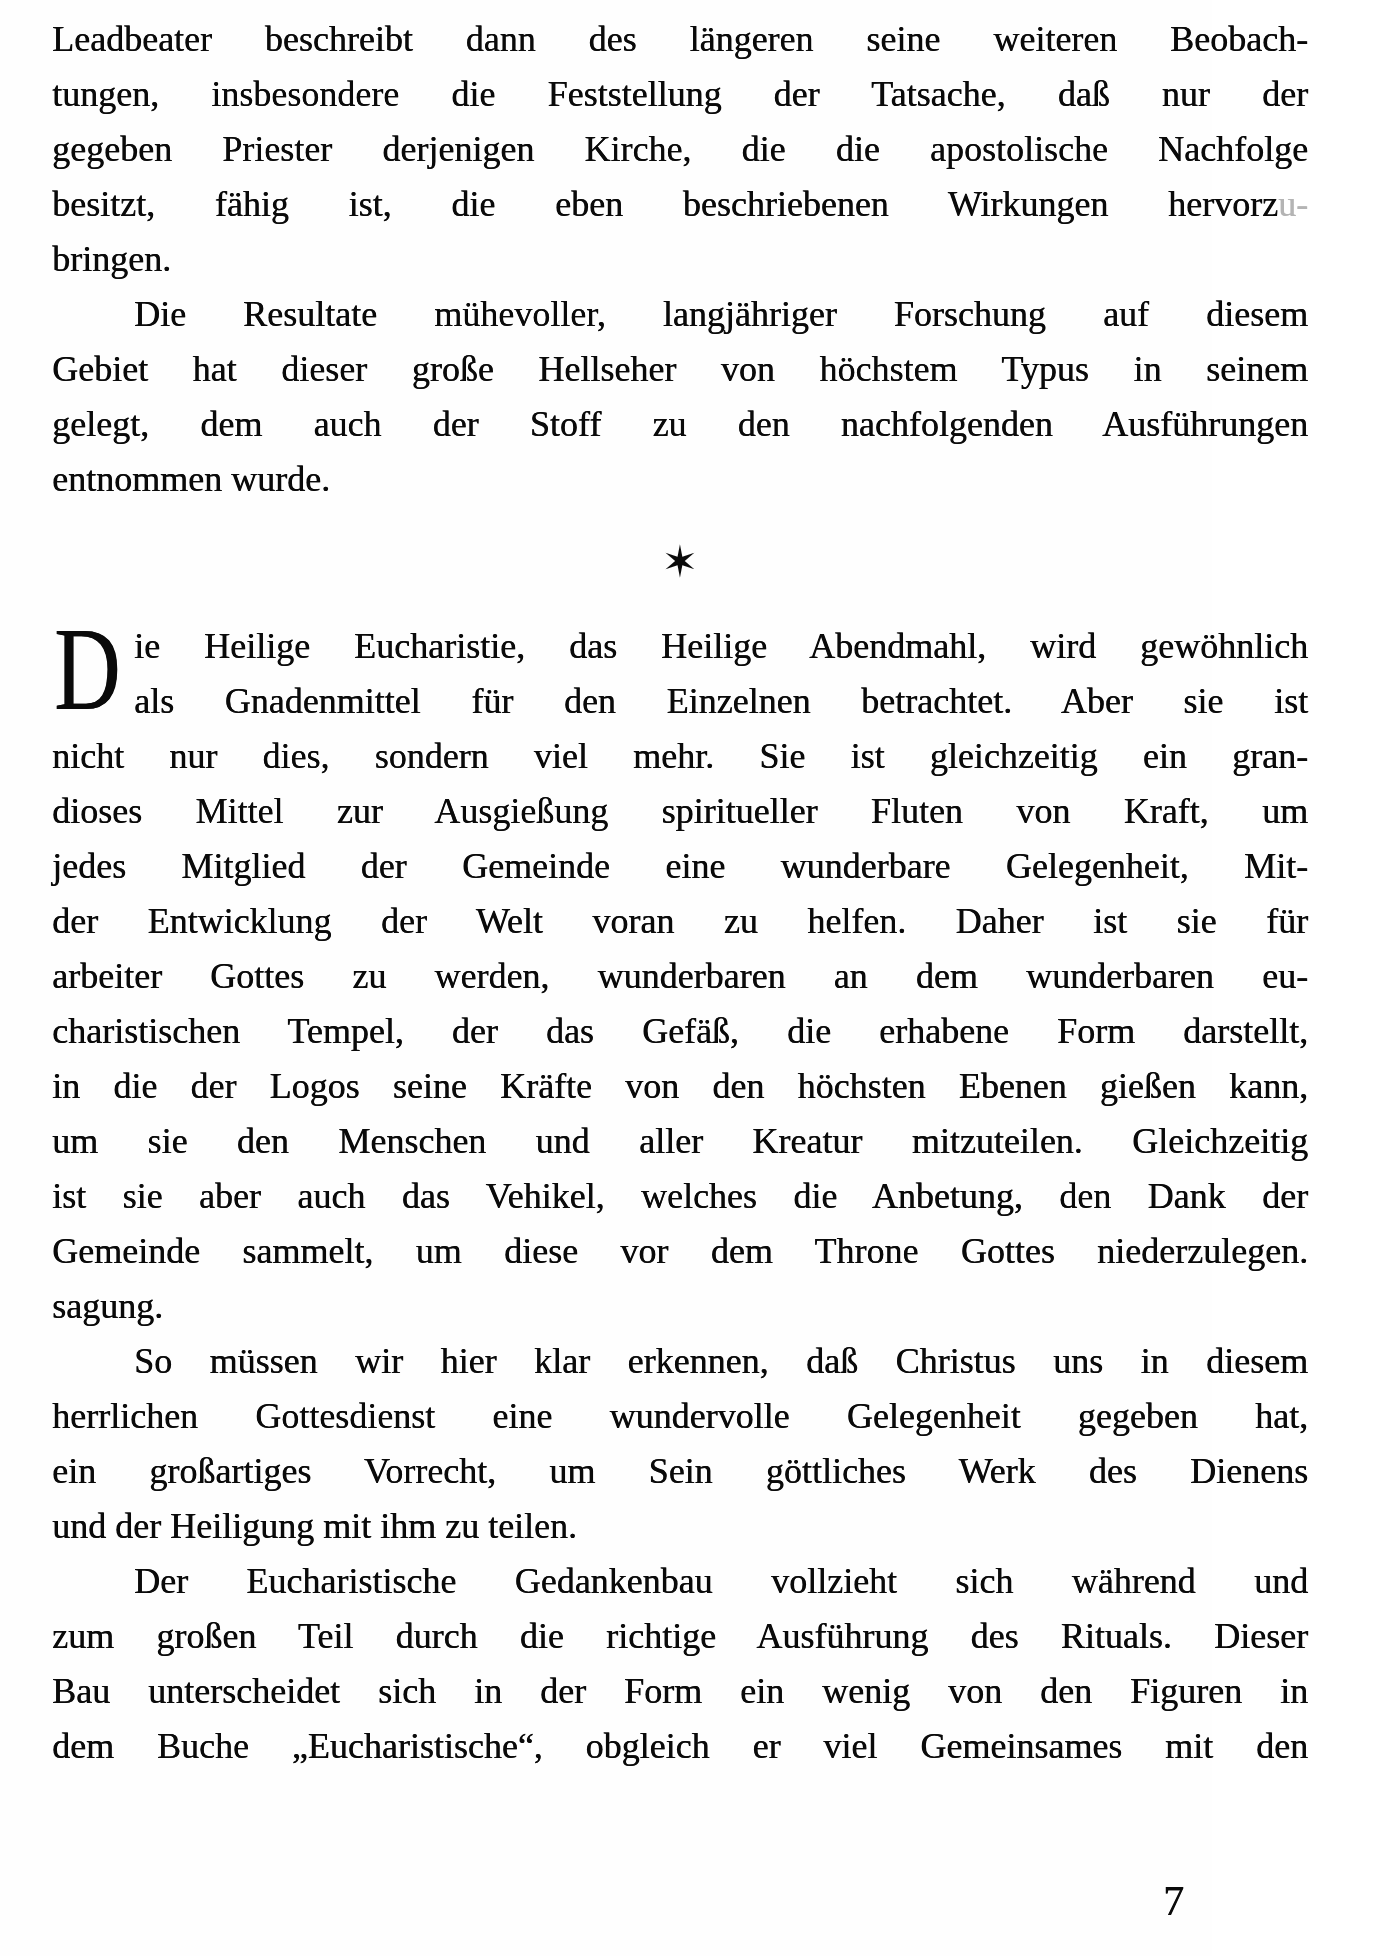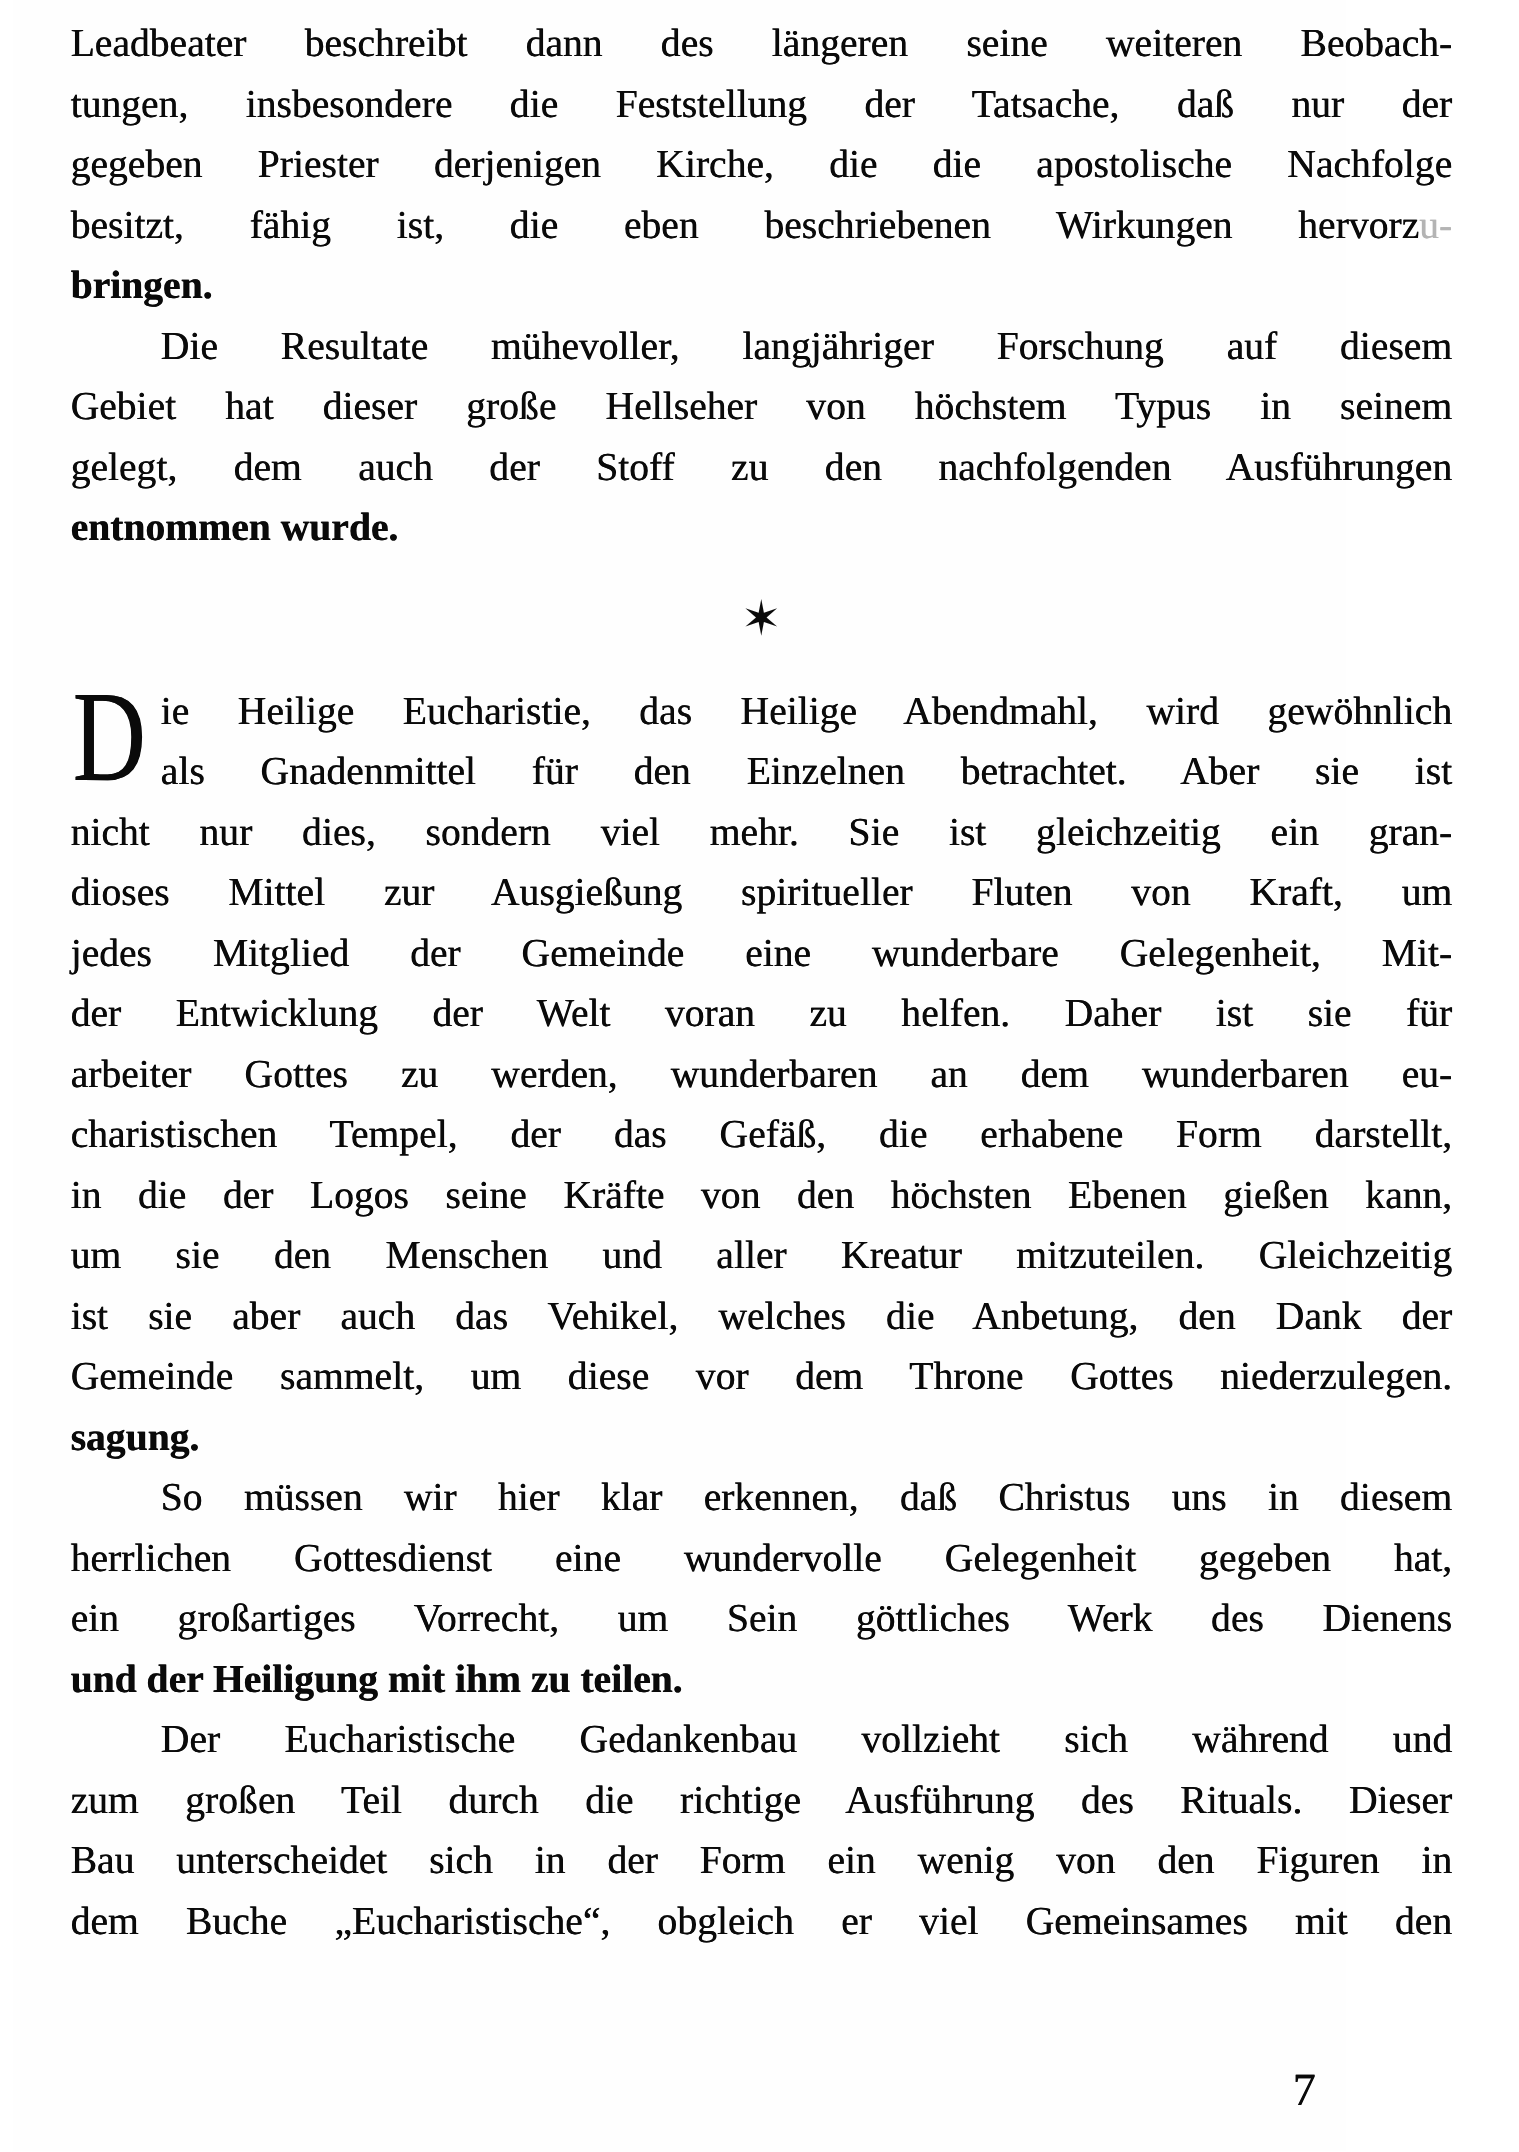--- a/index.html
+++ b/index.html
@@ -10,21 +10,21 @@
   body {
     width: 1381px;
     height: 1956px;
     position: relative;
     font-family: "Liberation Serif", "DejaVu Serif", serif;
     color: #0a0a0a;
     overflow: hidden;
   }
   .page {
     position: absolute;
-    left: 12px; top: 0;
+    left: 0; top: 0;
     width: 1212px;
     height: 1956px;
     background: #fefefe;
   }
   .text-block {
     position: absolute;
     left: 52px;
     top: 12px;
     width: 1256px;
   }
@@ -34,21 +34,20 @@
     font-size: 36px;
     text-align: justify;
     text-align-last: justify;
     text-justify: inter-word;
     white-space: nowrap;
     text-shadow: 0.45px 0 0 currentColor;
   }
   .line.last {
     text-align: center;
     text-align-last: left;
-    font-weight: bold;
   }
   .line.indent { padding-left: 82px; }
   .line.dc1 { padding-left: 82px; }
   .line.dc2 { padding-left: 82px; }
   .paragraph { position: relative; }
   .drop-cap {
     position: absolute;
     left: 2px;
     top: -4px;
     font-size: 118px;

